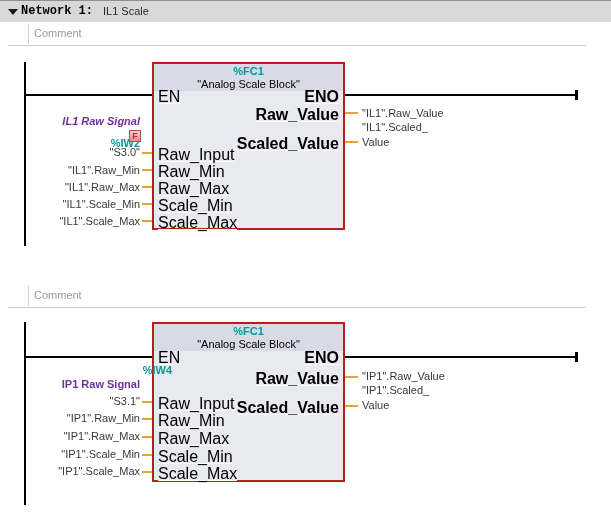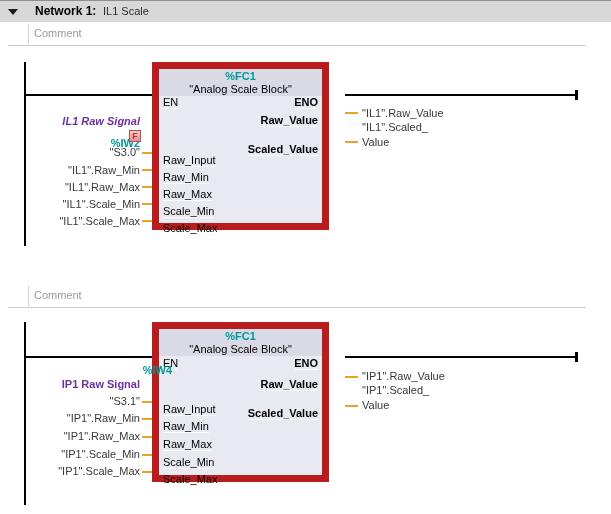--- a/index.html
+++ b/index.html
@@ -6,41 +6,41 @@
   body {
     width:611px; height:514px; position:relative; overflow:hidden;
     background:#ffffff; font-family:"Liberation Sans", sans-serif;
   }
   .network { position:absolute; left:0; width:611px; }
 
   .net-header { position:absolute; left:0; top:0; width:611px; height:22px;
     background:#d8d8d8; border-top:1px solid #8f8f8f; box-sizing:border-box; cursor:pointer; }
   .tri { position:absolute; left:8px; top:8px; width:0; height:0;
     border-left:5px solid transparent; border-right:5px solid transparent; border-top:6px solid #1a1a1a; }
-  .net-num { position:absolute; left:35px; top:3px; font-size:12px; font-weight:bold; color:#000; white-space:nowrap; }
+  .net-num { position:absolute; left:21px; top:3px; font-size:12px; font-weight:bold; color:#000; white-space:nowrap;font-family:Liberation Mono, monospace; }
   .net-name { position:absolute; left:103px; top:4px; font-size:11px; color:#2b2b2b; white-space:nowrap; }
 
   .comment-row { position:absolute; left:28px; top:24px; width:558px; height:20px;
     border-left:1px solid #d2d2d2; background:#fff; }
   .comment-text { position:absolute; left:5px; top:3px; font-size:11px; color:#9a9a9a; }
   .sep { position:absolute; left:8px; top:45px; width:578px; height:1px; background:#cdcdcd; }
 
   .rail { position:absolute; left:24px; width:2px; background:#000; }
   .wireb { position:absolute; height:2px; background:#000; }
   .wireo { position:absolute; height:2px; background:#e9a22b; }
   .endcap { position:absolute; width:3px; height:10px; background:#000; }
 
-  .fbd { position:absolute; left:152px; width:177px; background:#e9e9f1;
-    border:7px solid #b91c1c; box-sizing:border-box; }
+  .fbd { position:absolute; left:152px; width:193px; background:#e9e9f1;
+    border:2px solid #b91c1c; box-sizing:border-box; }
   .fbd-head { position:absolute; left:0; top:0; width:100%; height:27px;
     background:#dadae6; text-align:center; }
   .fbd-addr { font-size:11px; font-weight:bold; color:#009999; line-height:13px; padding-top:1px; }
   .fbd-name { font-size:11px; color:#000; line-height:13px; }
 
-  .bp { position:absolute; font-size:11px; line-height:12px; color:#000;
+  .bp { position:absolute; font-size:16px; line-height:12px; color:#000;
     border-bottom:1px solid #fbfbfd; white-space:nowrap; }
   .bp.l { left:4px; } .bp.r { right:4px;font-weight:bold; }
 
   .opl { position:absolute; left:0; width:140px; text-align:right; font-size:11px;
     line-height:13px; color:#383838; white-space:nowrap; cursor:text; }
   .opl.addr { color:#009999; font-weight:bold; }
   .opl.tag  { color:#7030a0; font-weight:bold; }
   .opr { position:absolute; left:362px; font-size:11px; line-height:13px;
     color:#383838; white-space:nowrap; cursor:text; }
 

